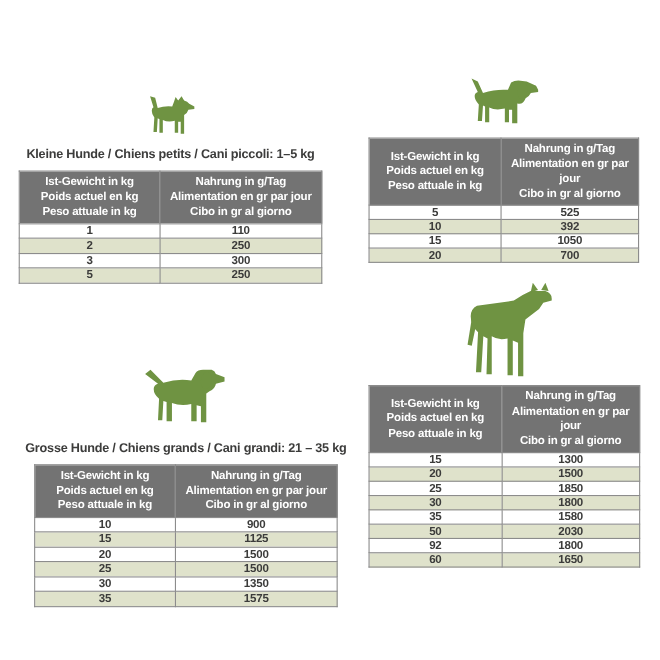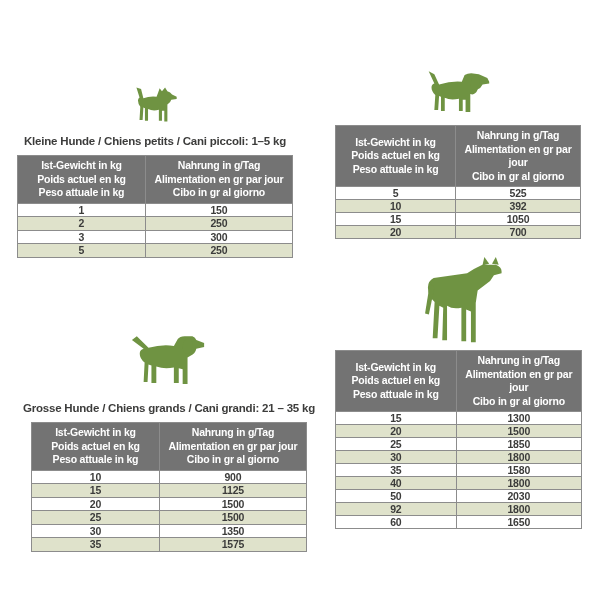--- a/index.html
+++ b/index.html
@@ -70,21 +70,21 @@
           <th>
               <div>Nahrung in g/Tag</div>
               <div>Alimentation en gr par jour</div>
               <div>Cibo in gr al giorno</div>
             </th>
         </tr>
       </thead>
       <tbody>
           <tr>
             <td>1</td>
-            <td>150</td>
+            <td>110</td>
           </tr>
           <tr>
             <td>2</td>
             <td>250</td>
           </tr>
           <tr>
             <td>3</td>
             <td>300</td>
           </tr>
           <tr>
@@ -241,24 +241,20 @@
           </tr>
           <tr>
             <td>30</td>
             <td>1800</td>
           </tr>
           <tr>
             <td>35</td>
             <td>1580</td>
           </tr>
           <tr>
-            <td>40</td>
-            <td>1800</td>
-          </tr>
-          <tr>
             <td>50</td>
             <td>2030</td>
           </tr>
           <tr>
             <td>92</td>
             <td>1800</td>
           </tr>
           <tr>
             <td>60</td>
             <td>1650</td>

